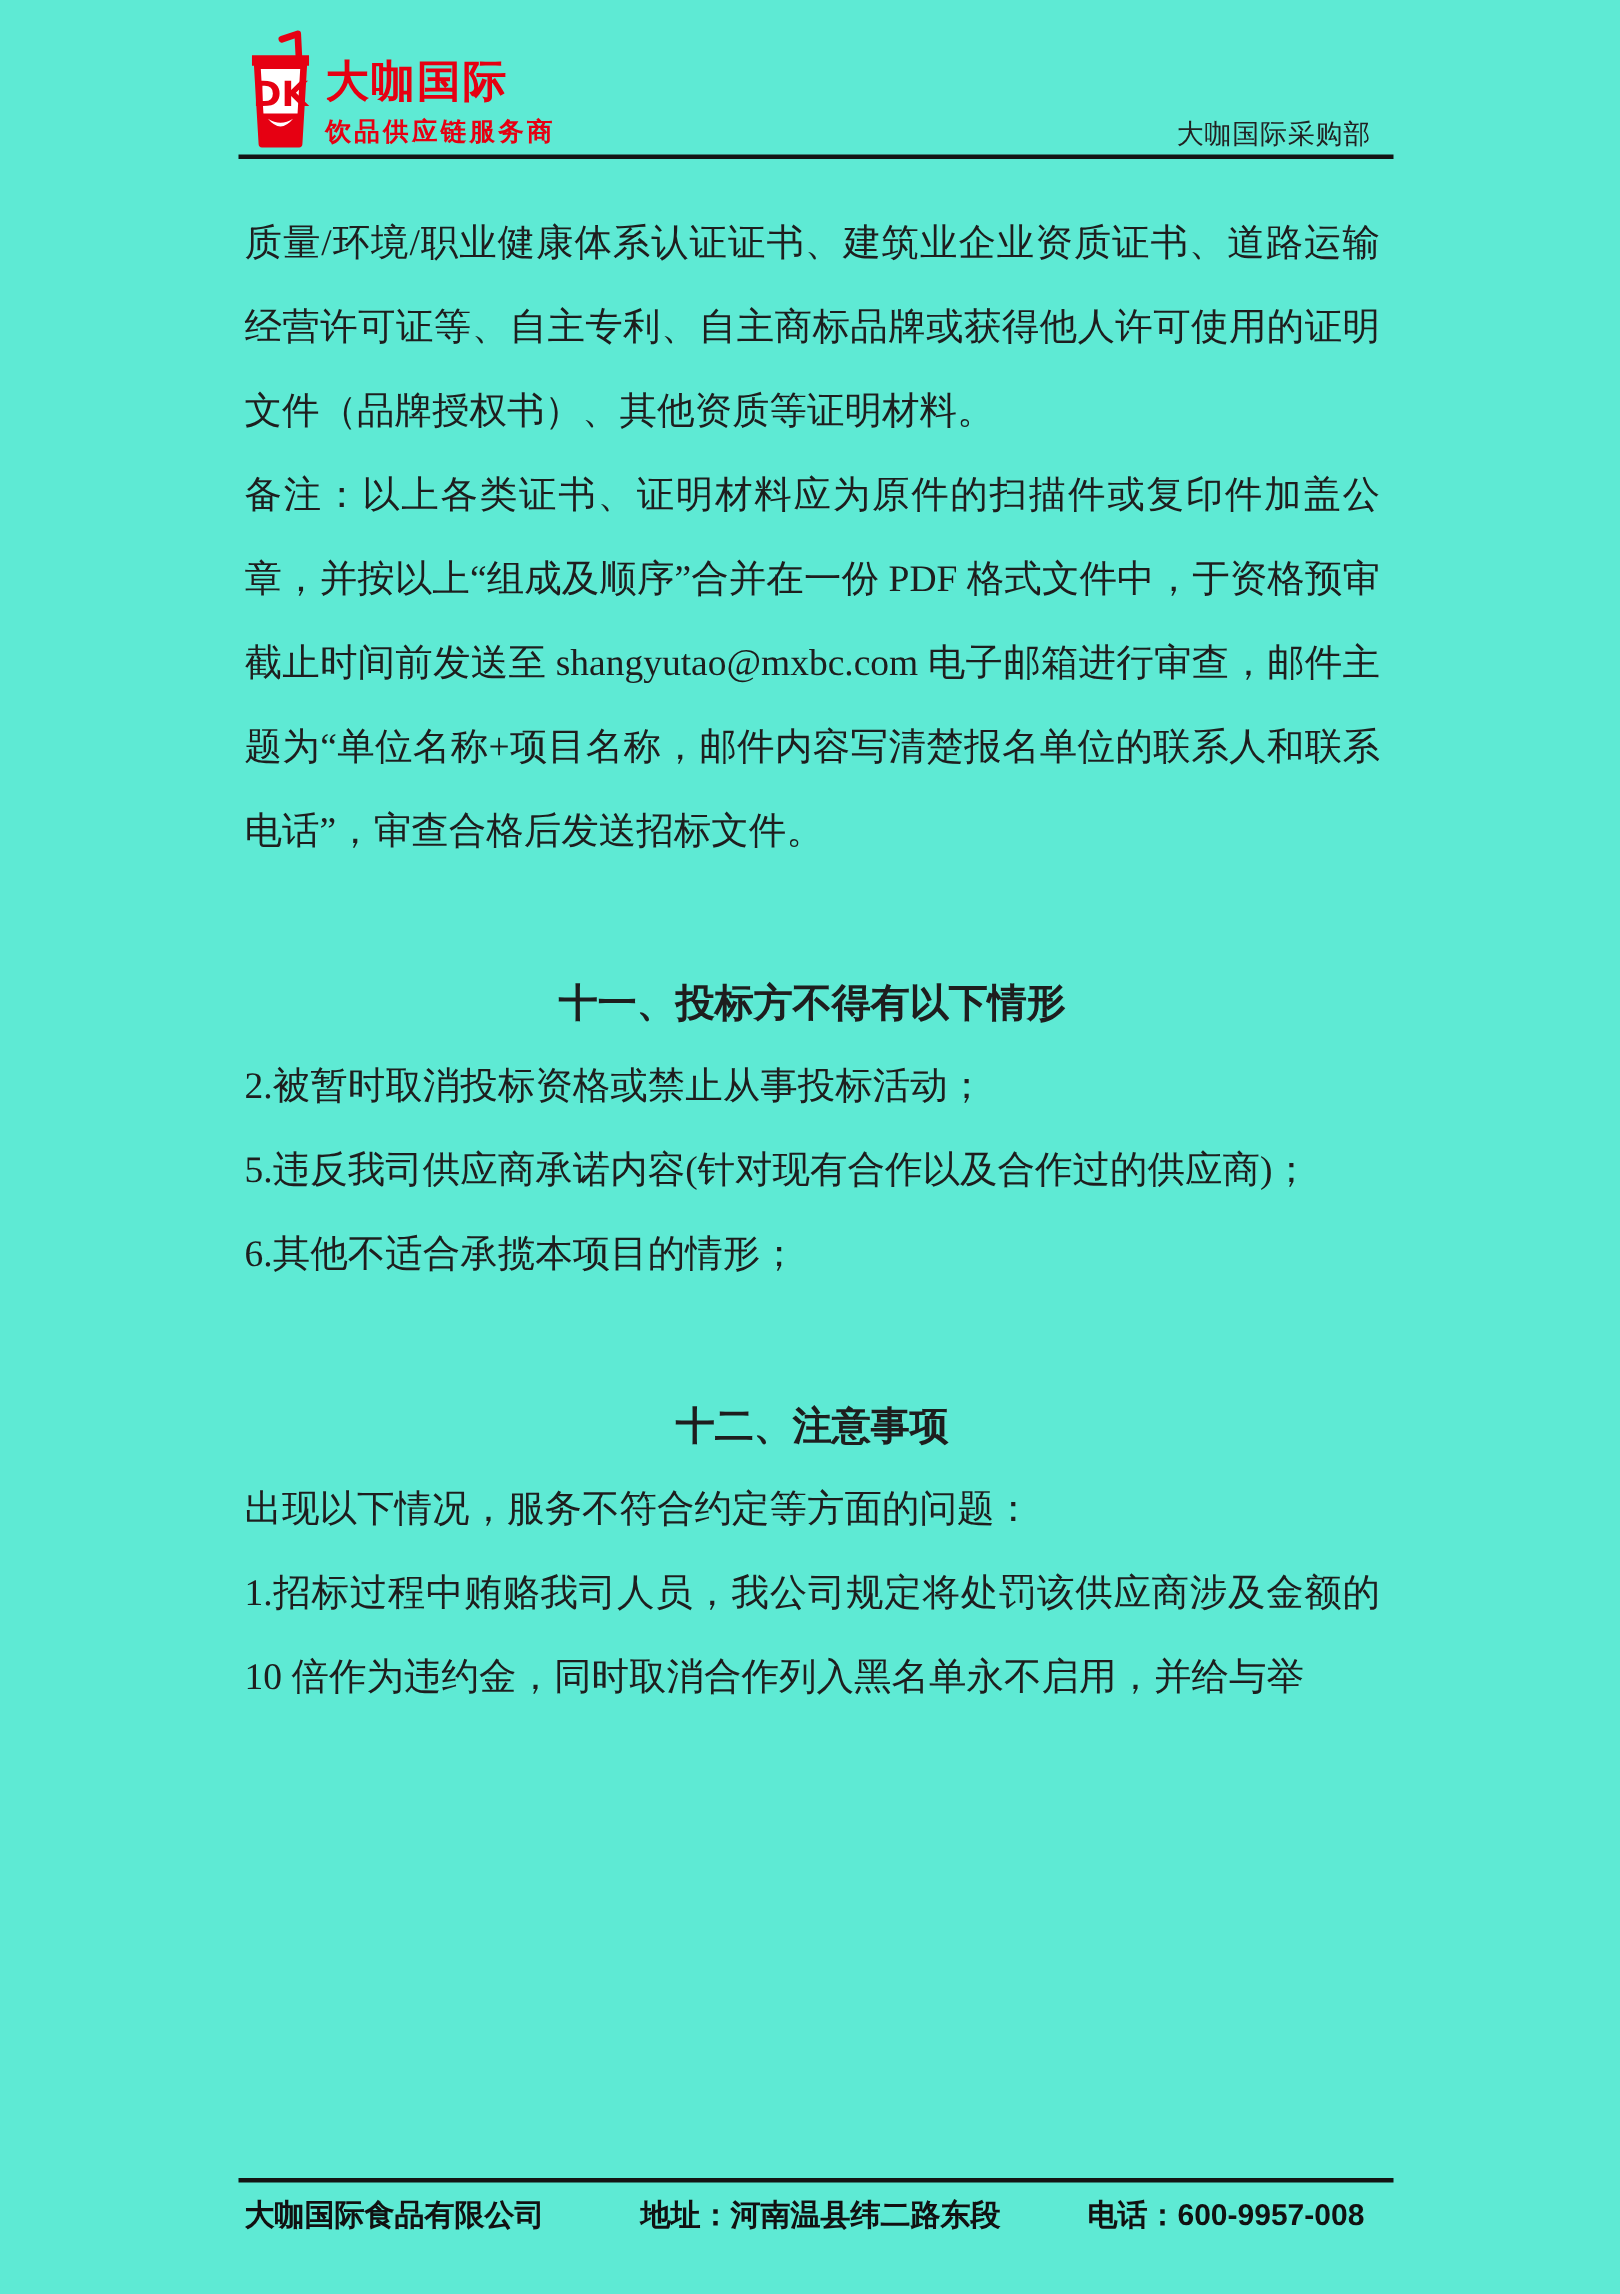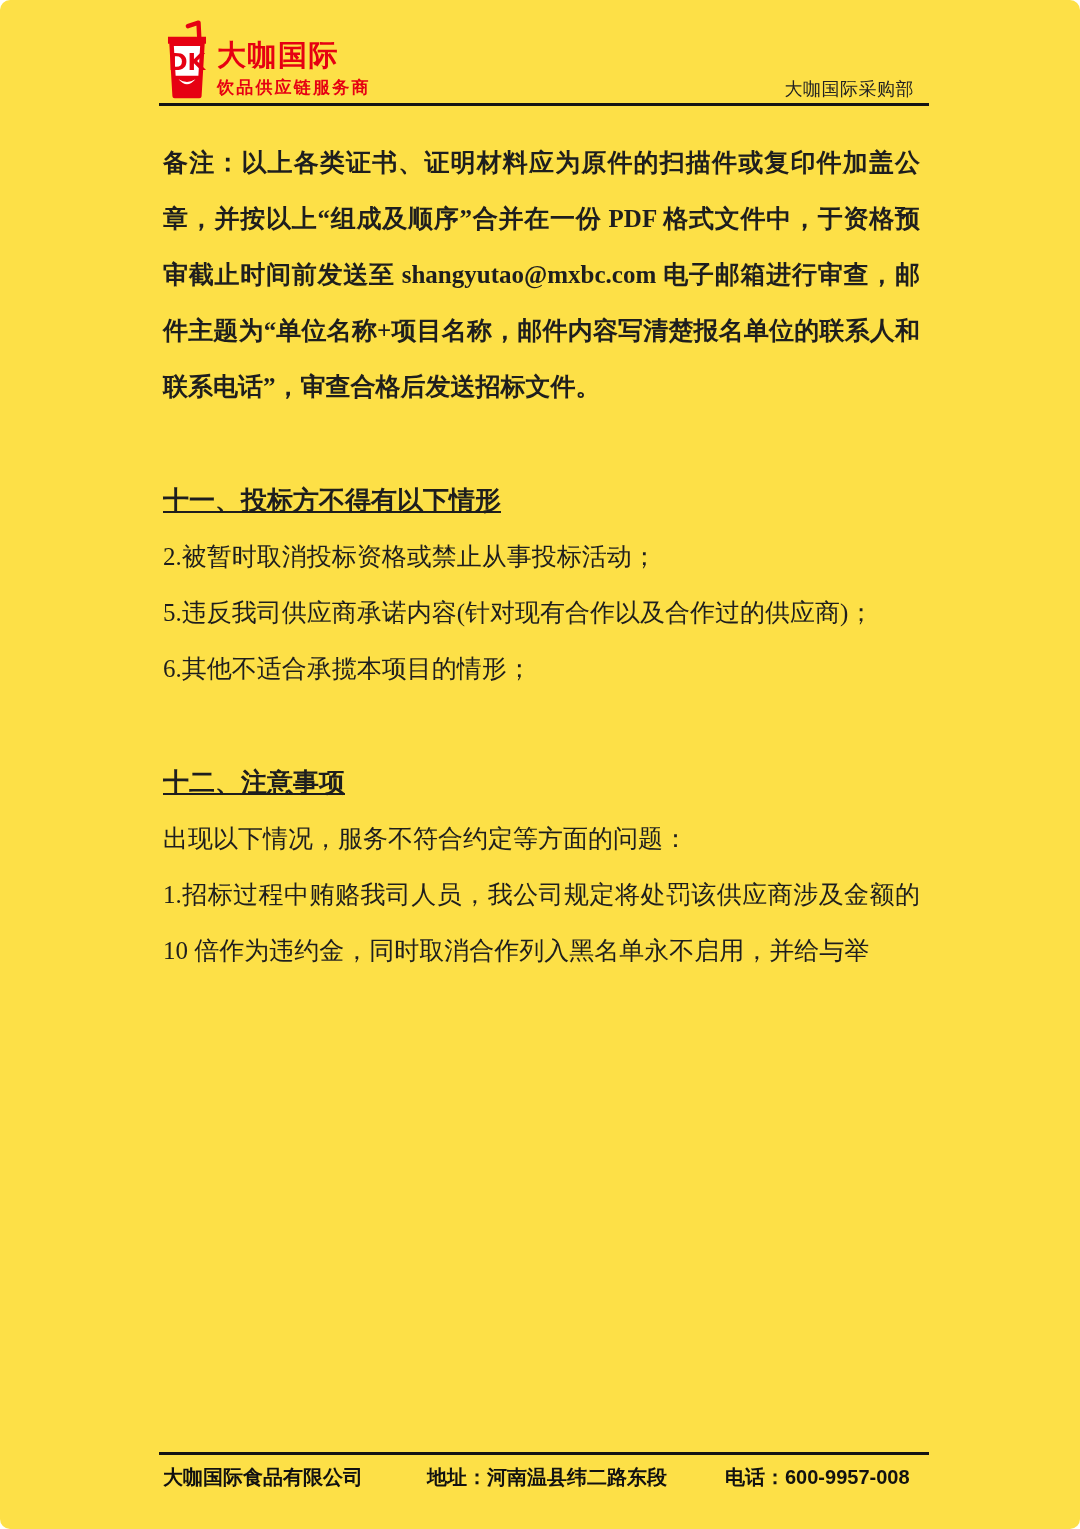--- a/index.html
+++ b/index.html
@@ -1,18 +1,18 @@
 <!DOCTYPE html>
 <html><head>
 <meta charset="utf-8">
 <style>
   html,body{margin:0;padding:0;background:#ffffff;}
   .page{
-    position:relative;width:1080px;height:1529px;background:#fde047;overflow:hidden;
-    font-family:"Liberation Serif","DejaVu Serif",serif;color:#1e1e1e;border-radius:10px;
+    position:relative;width:1080px;height:1529px;background:#5eead4;overflow:hidden;
+    font-family:"Liberation Serif","DejaVu Serif",serif;color:#1e1e1e;
   }
   
   .header{position:absolute;left:0;top:0;width:1080px;height:106px;}
   .header-rule{position:absolute;left:159px;top:103px;width:770px;height:3px;background:#141414;}
   .brand{position:absolute;left:164px;top:16px;display:flex;align-items:flex-start;}
   .logo-svg{width:46px;height:84px;display:block;}
   .brand-text{margin-left:7px;padding-top:25px;}
   .brand-name{
     font-family:"Liberation Sans","DejaVu Sans",sans-serif;font-weight:bold;
     color:#e60012;font-size:29px;line-height:1.0;letter-spacing:1.5px;white-space:nowrap;
@@ -21,22 +21,22 @@
     font-family:"Liberation Sans","DejaVu Sans",sans-serif;font-weight:bold;
     color:#e60012;font-size:17px;letter-spacing:2.2px;margin-top:6px;white-space:nowrap;
   }
   .dept{position:absolute;right:166px;top:77px;font-size:18px;color:#222;letter-spacing:.5px;}
   
   .main{
     position:absolute;left:163px;top:135px;width:757px;
     font-size:25px;line-height:56px;text-align:justify;text-justify:inter-ideograph;
   }
   .para{margin:0;}
-  .para.bold{font-weight:bold;}
-  .sec-title{font-size:26px;font-weight:bold;margin:58px 0 0 0;text-align:left;text-decoration:underline;}
+  .para.bold{font-weight:normal;}
+  .sec-title{font-size:26px;font-weight:bold;margin:58px 0 0 0;text-align:center;}
   .list p{margin:0;}
   
   .footer-rule{position:absolute;left:159px;top:1452px;width:770px;height:3px;background:#141414;}
   .footer-row{
     position:absolute;left:163px;top:1462px;width:760px;height:30px;
     font-family:"Liberation Sans","DejaVu Sans",sans-serif;font-weight:bold;
     font-size:20px;color:#111;line-height:30px;
   }
   .f-item{position:absolute;top:0;white-space:nowrap;}
   .f-company{left:0;}
@@ -61,20 +61,21 @@
       <div class="brand-text">
         <div class="brand-name">大咖国际</div>
         <div class="brand-tagline">饮品供应链服务商</div>
       </div>
     </div>
     <div class="dept">大咖国际采购部</div>
     <div class="header-rule"></div>
   </div>
 
   <div class="main">
+    <p class="para">质量/环境/职业健康体系认证证书、建筑业企业资质证书、道路运输经营许可证等、自主专利、自主商标品牌或获得他人许可使用的证明文件（品牌授权书）、其他资质等证明材料。</p>
     <p class="para bold">备注：以上各类证书、证明材料应为原件的扫描件或复印件加盖公章，并按以上“组成及顺序”合并在一份 PDF 格式文件中，于资格预审截止时间前发送至 shangyutao@mxbc.com 电子邮箱进行审查，邮件主题为“单位名称+项目名称，邮件内容写清楚报名单位的联系人和联系电话”，审查合格后发送招标文件。</p>
 
     <h2 class="sec-title">十一、投标方不得有以下情形</h2>
     <div class="list">
       <p class="para">2.被暂时取消投标资格或禁止从事投标活动；</p>
       <p class="para">5.违反我司供应商承诺内容(针对现有合作以及合作过的供应商)；</p>
       <p class="para">6.其他不适合承揽本项目的情形；</p>
     </div>
 
     <h2 class="sec-title">十二、注意事项</h2>

